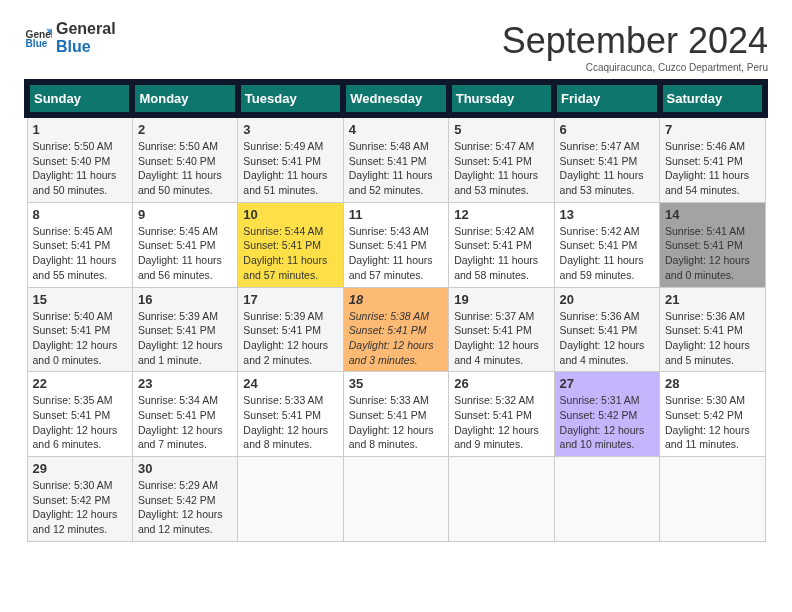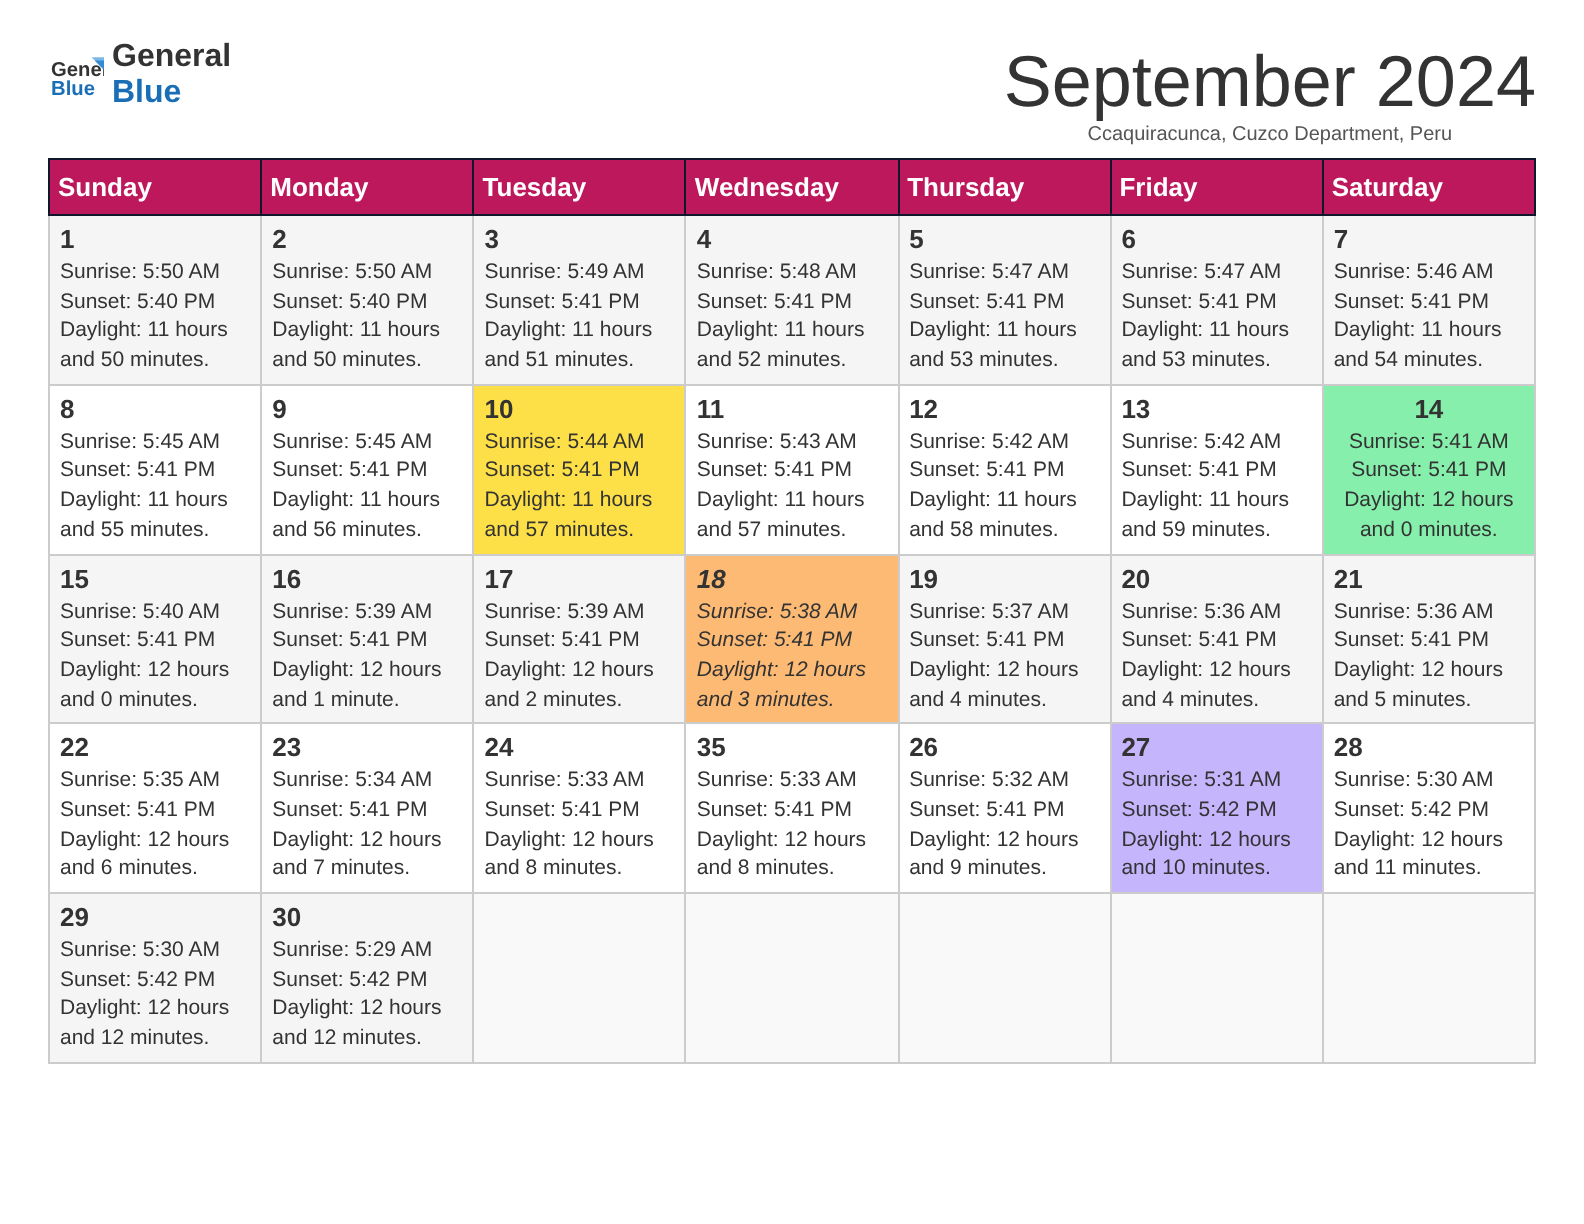--- a/index.html
+++ b/index.html
@@ -19,44 +19,44 @@
     .logo {
       display: flex;
       align-items: center;
       gap: 4px;
     }
     .logo-icon {
       width: 28px;
       height: 28px;
     }
     .title-section {
-      text-align: center;
+      text-align: right;
     }
     .month-title {
       font-size: 36px;
       color: #333;
       font-weight: normal;
     }
     .subtitle {
       font-size: 10px;
       color: #555;
     }
     .calendar {
       width: 100%;
       border-collapse: collapse;
       font-size: 10.5px;
     }
     .calendar th {
-      background: #be185d;
+      background: #0f766e;
       color: #fff;
       padding: 6px 4px;
       text-align: left;
       font-size: 13px;
       font-weight: bold;
-      border: 1px solid #0f172a;
+      border: 6px solid #0f172a;
     }
     .calendar td {
       border: 1px solid #ccc;
       vertical-align: top;
       padding: 4px 5px;
       width: calc(100% / 7);
       height: 80px;
       background: #fff;
     }
     .calendar tr:nth-child(odd) td {
@@ -208,21 +208,21 @@
 Daylight: 11 hours
 and 58 minutes.</div>
         </td>
         <td style="background: rgb(255, 255, 255);">
           <span class="day-num">13</span>
           <div class="day-info" style="white-space: pre-line;">Sunrise: 5:42 AM
 Sunset: 5:41 PM
 Daylight: 11 hours
 and 59 minutes.</div>
         </td>
-        <td style="background: #86efac; text-align: center;">
+        <td style="background: #a3a3a3;">
           <span class="day-num">14</span>
           <div class="day-info" style="white-space: pre-line;">Sunrise: 5:41 AM
 Sunset: 5:41 PM
 Daylight: 12 hours
 and 0 minutes.</div>
         </td>
       </tr>
       <tr>
         <td style="background: rgb(245, 245, 245);">
           <span class="day-num">15</span>

